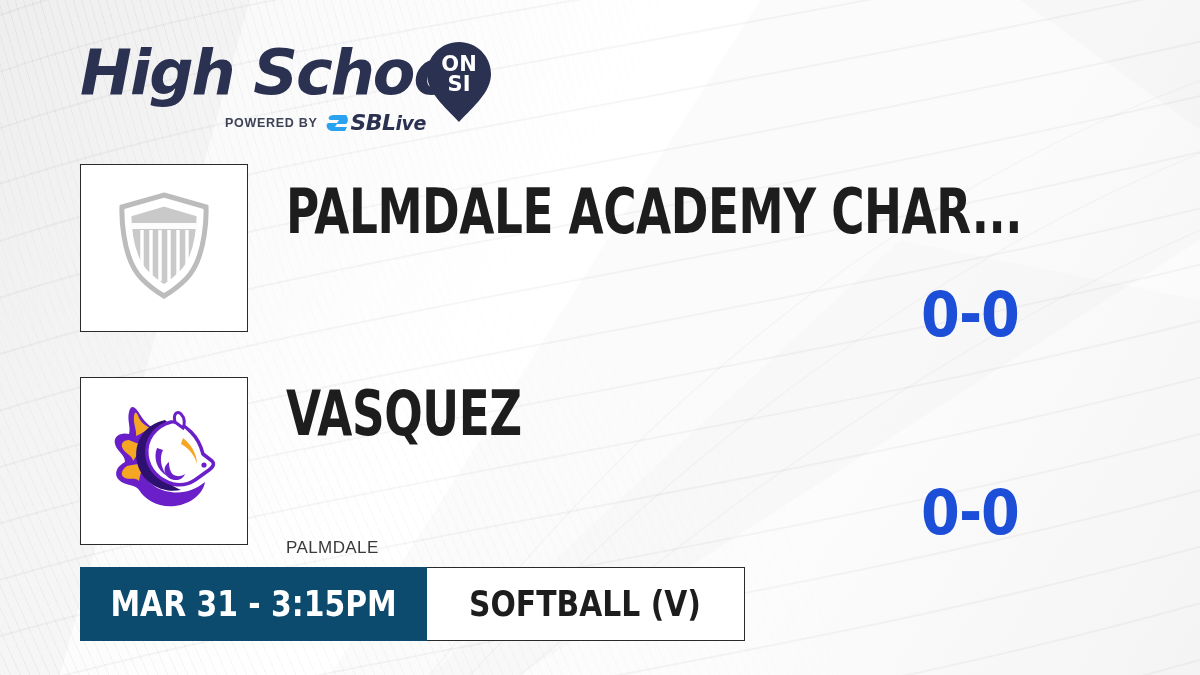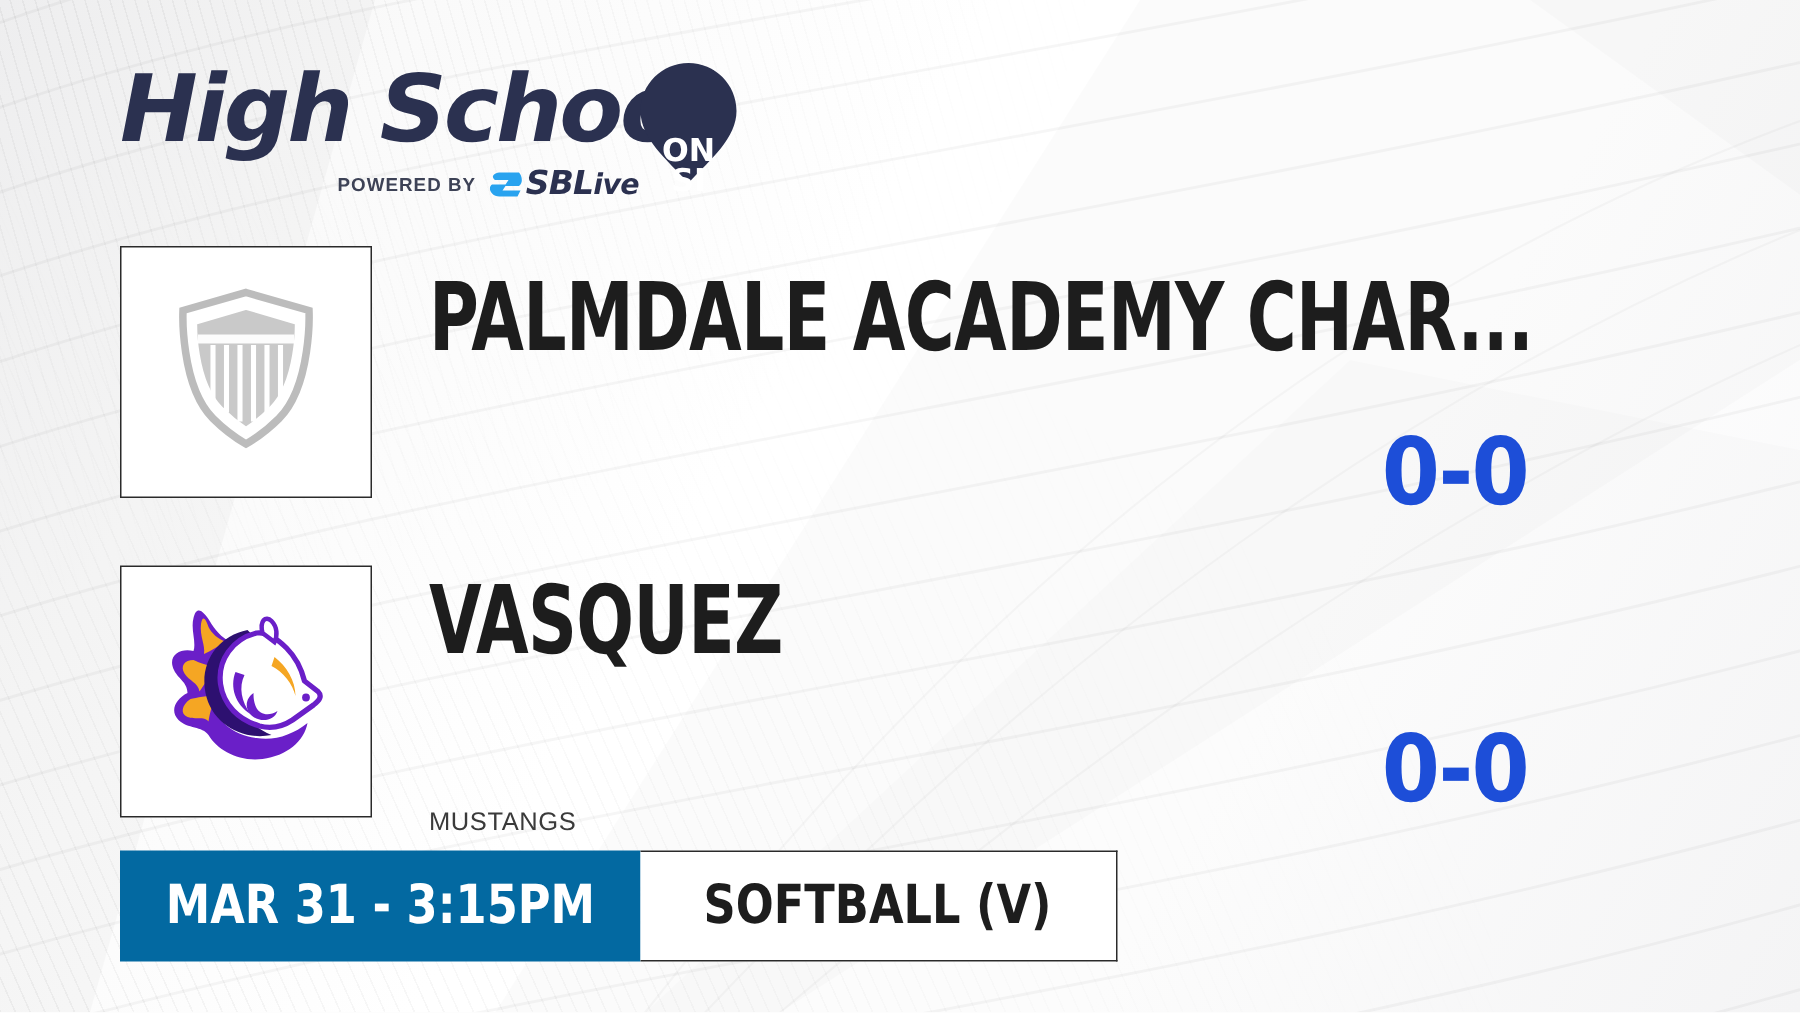--- a/index.html
+++ b/index.html
@@ -86,21 +86,20 @@
     left: 346px;
     top: 20px;
     width: 66px;
     text-align: center;
     font-family: "DejaVu Sans", sans-serif;
     font-weight: bold;
     font-size: 21px;
     line-height: 20px;
     color: #ffffff;
     letter-spacing: 0px;
-    margin-top: 36px;
   }
   .powered-row {
     position: absolute;
     left: 125px;
     top: 78px;
     display: flex;
     align-items: center;
     gap: 9px;
     white-space: nowrap;
     margin-left: 20px;
@@ -184,21 +183,21 @@
   
   #info-bar {
     position: absolute;
     left: 80px;
     top: 567px;
     height: 74px;
     display: flex;
     align-items: stretch;
   }
   #game-datetime {
-    background: #0369a1;
+    background: #0c4a6e;
     color: #ffffff;
     display: flex;
     align-items: center;
     justify-content: center;
     padding: 0 26px;
     box-sizing: border-box;
     width: 347px;
   }
   #game-sport {
     background: #ffffff;
@@ -339,21 +338,21 @@
         <path d="M78 34 C86 40 92 50 92 60 C90 52 84 44 76 40 Z" fill="#f5a623"></path>
 
         <path d="M52 44 C48 54 52 66 62 72 C56 64 54 54 58 46 Z" fill="#6a1fc8"></path>
         <path d="M64 58 C58 62 58 70 64 74 C70 78 78 76 80 70 C74 74 68 72 66 68 C64 64 64 60 64 58 Z" fill="#6a1fc8"></path>
 
         <circle cx="99" cy="61" r="2.6" fill="#6a1fc8"></circle>
       </svg>
     </span>
   </div>
   <div class="team-name" id="team-name-2">VASQUEZ</div>
-  <div class="team-mascot" id="team-mascot-2">MUSTANGS</div>
+  <div class="team-mascot" id="team-mascot-2">PALMDALE</div>
   <div class="team-record" id="record-2">0-0</div>
 
   <div id="info-bar">
     <div id="game-datetime">
       <span class="bar-text">MAR 31 - 3:15PM</span>
     </div>
     <div id="game-sport">
       <span class="bar-text">SOFTBALL (V)</span>
     </div>
   </div>

